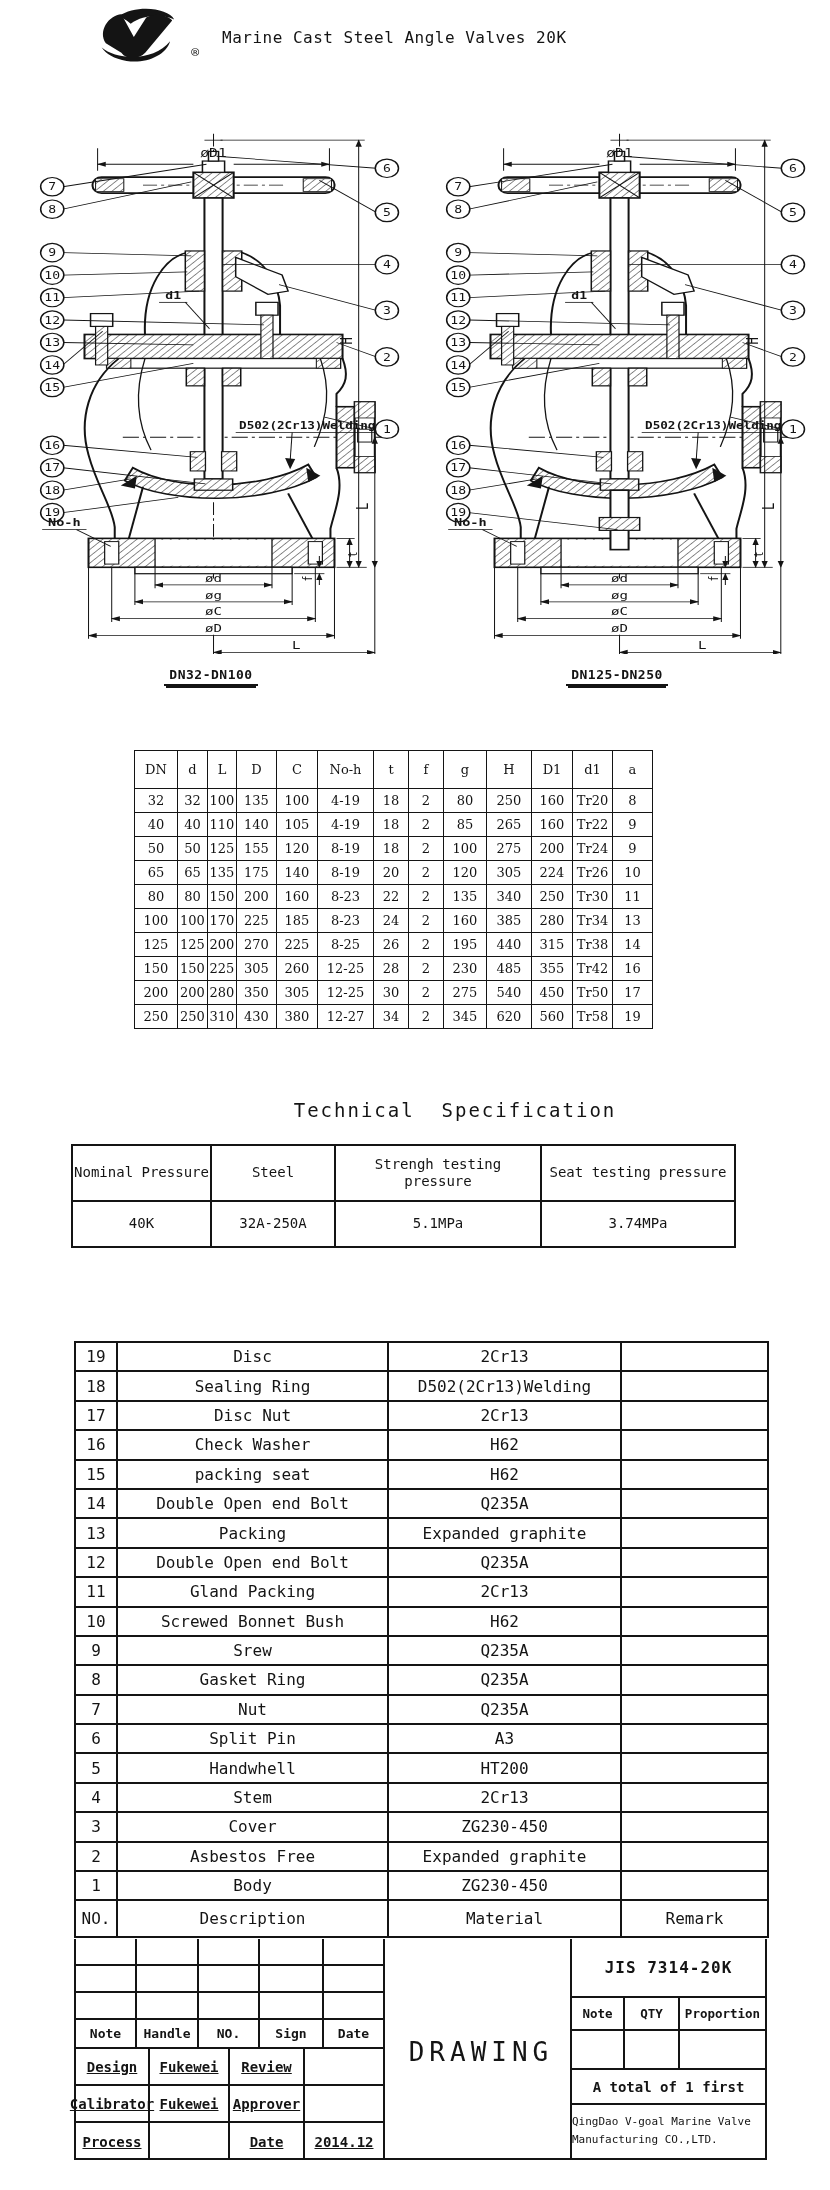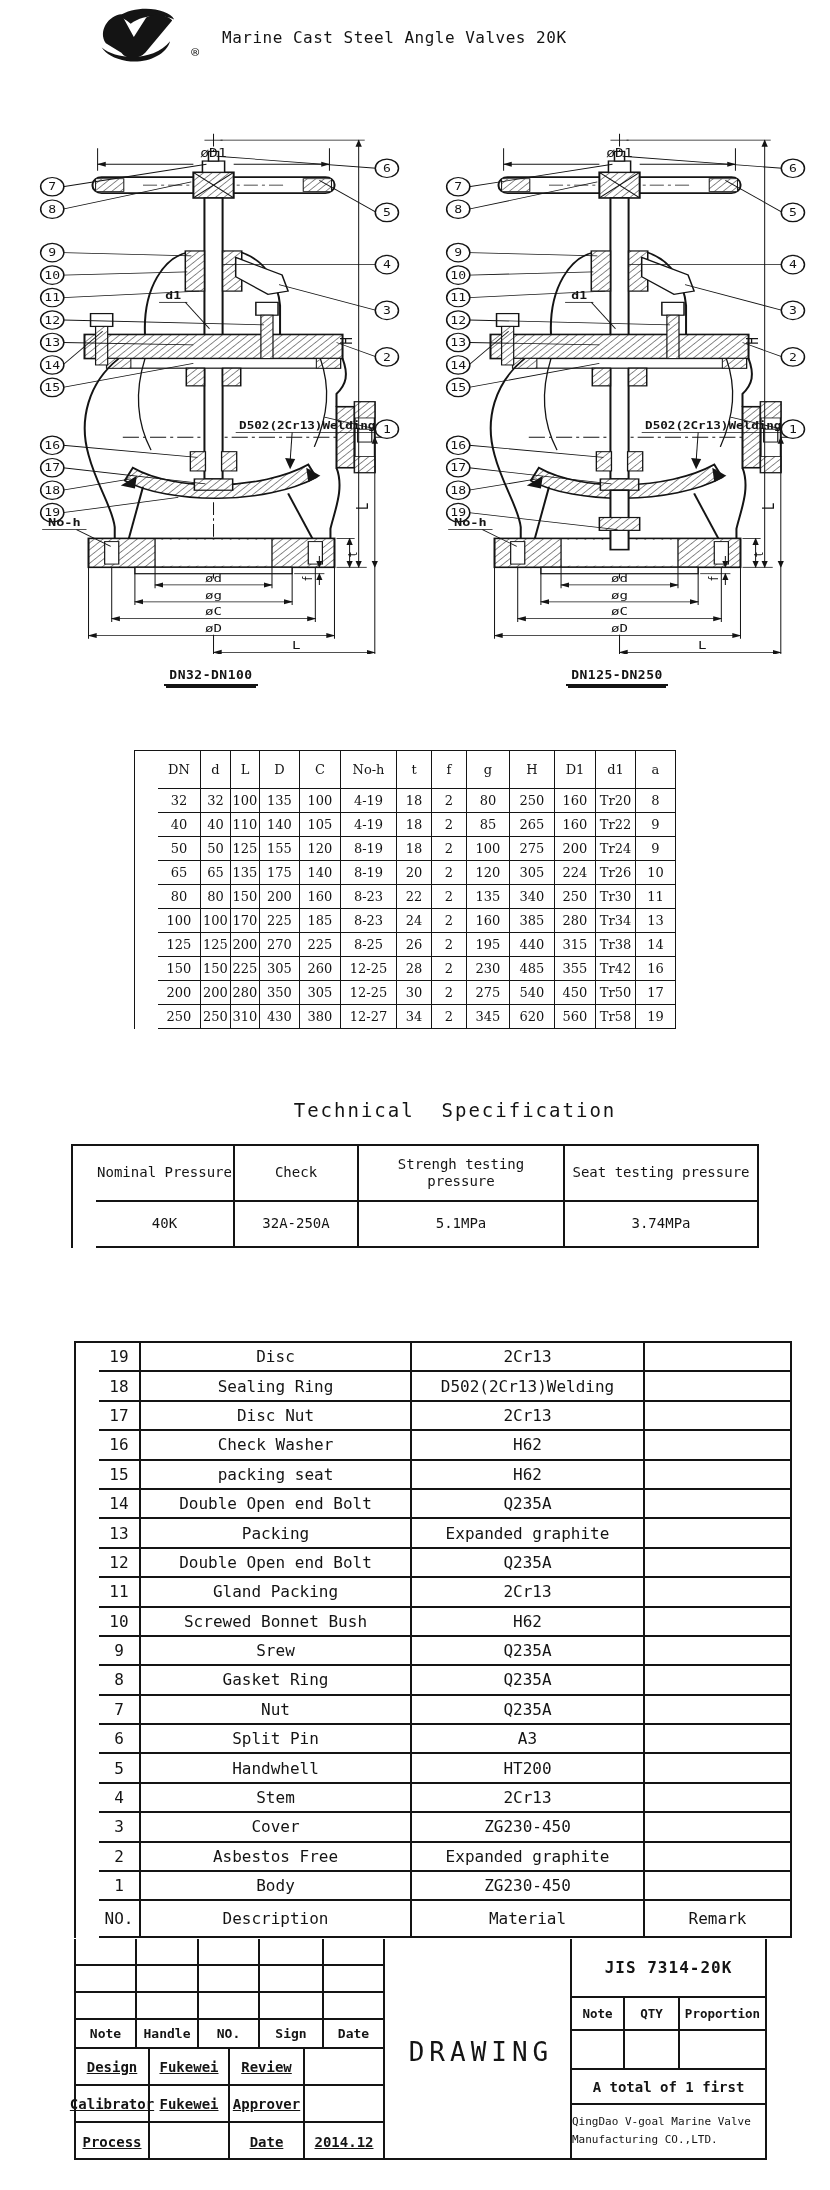--- a/index.html
+++ b/index.html
@@ -14,21 +14,21 @@
 
   
   .drawing{position:absolute;top:92px;width:378px;}
   .drawing svg.valve{width:378px;height:562px;display:block;}
   .dn-label-row{text-align:center;margin-top:10px;}
   .dn-label{font-size:13px;font-weight:bold;letter-spacing:0.5px;
             border-bottom:2px solid #141414;box-shadow:0 4px 0 -2px #141414;padding:0 5px 2px;}
   svg text{font-family:"DejaVu Sans Mono", monospace;fill:#141414;}
 
   
-  .gtable{position:absolute;background:#fff;padding-left:23px;}
+  .gtable{position:absolute;background:#fff;}
   .gtable .cell{display:flex;align-items:center;justify-content:center;text-align:center;
                 box-sizing:border-box;white-space:nowrap;overflow:visible;}
 
   #dim-table{left:134px;top:750px;display:grid;border-left:1.6px solid #141414;border-top:1.6px solid #141414;
              grid-template-columns:43px 30px 29px 40px 41px 56px 35px 35px 43px 45px 41px 40px 40px;
              grid-template-rows:38px repeat(10,24px);
              font-family:"DejaVu Serif", serif;font-size:13px;}
   #dim-table .cell{border-right:1.6px solid #141414;border-bottom:1.6px solid #141414;}
 
   .tech-title{position:absolute;left:130px;top:1099px;width:650px;text-align:center;
@@ -524,21 +524,21 @@
       <div class="cell">345</div>
       <div class="cell">620</div>
       <div class="cell">560</div>
       <div class="cell">Tr58</div>
       <div class="cell">19</div>
     </div>
 
   <div class="tech-title">Technical  Specification</div>
   <div class="gtable" id="tech-table">
       <div class="cell">Nominal Pressure</div>
-      <div class="cell">Check</div>
+      <div class="cell">Steel</div>
       <div class="cell">Strengh testing
 pressure</div>
       <div class="cell">Seat testing pressure</div>
       <div class="cell">40K</div>
       <div class="cell">32A-250A</div>
       <div class="cell">5.1MPa</div>
       <div class="cell">3.74MPa</div>
     </div>
 
   <div class="gtable" id="parts-table">

